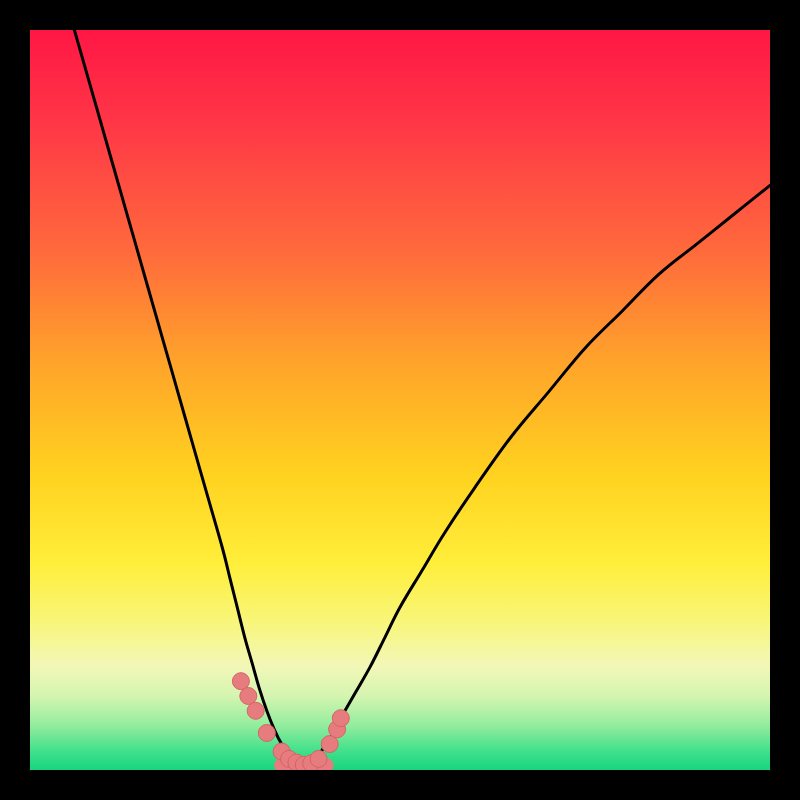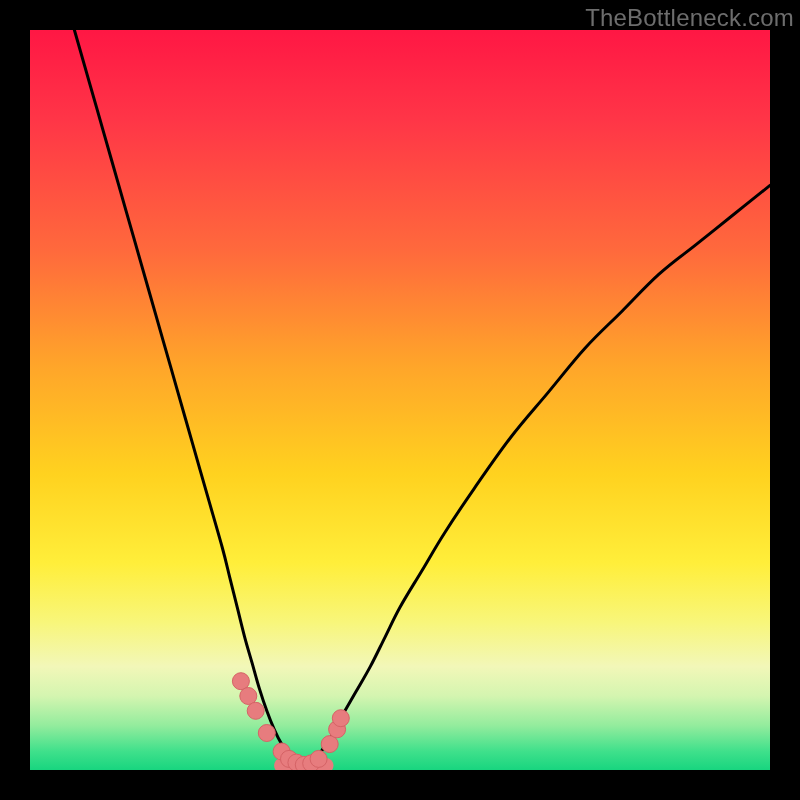--- a/index.html
+++ b/index.html
@@ -34,21 +34,20 @@
     font-weight: 400;
     letter-spacing: 0.2px;
     user-select: none;
   }
   svg { display: block; }
 </style>
 </head>
 <body>
 
 <div class="stage">
-  <div class="watermark">TheBottleneck.com</div>
 
   <div class="plot-area">
     <svg id="chart-svg" width="740" height="740" viewBox="0 0 740 740" xmlns="http://www.w3.org/2000/svg">
       <defs>
         <linearGradient id="bg-grad" x1="0" y1="0" x2="0" y2="1">
             <stop offset="0%" stop-color="#ff1744"></stop>
             <stop offset="12%" stop-color="#ff3547"></stop>
             <stop offset="30%" stop-color="#ff6a3c"></stop>
             <stop offset="45%" stop-color="#ffa42a"></stop>
             <stop offset="60%" stop-color="#ffd21f"></stop>

